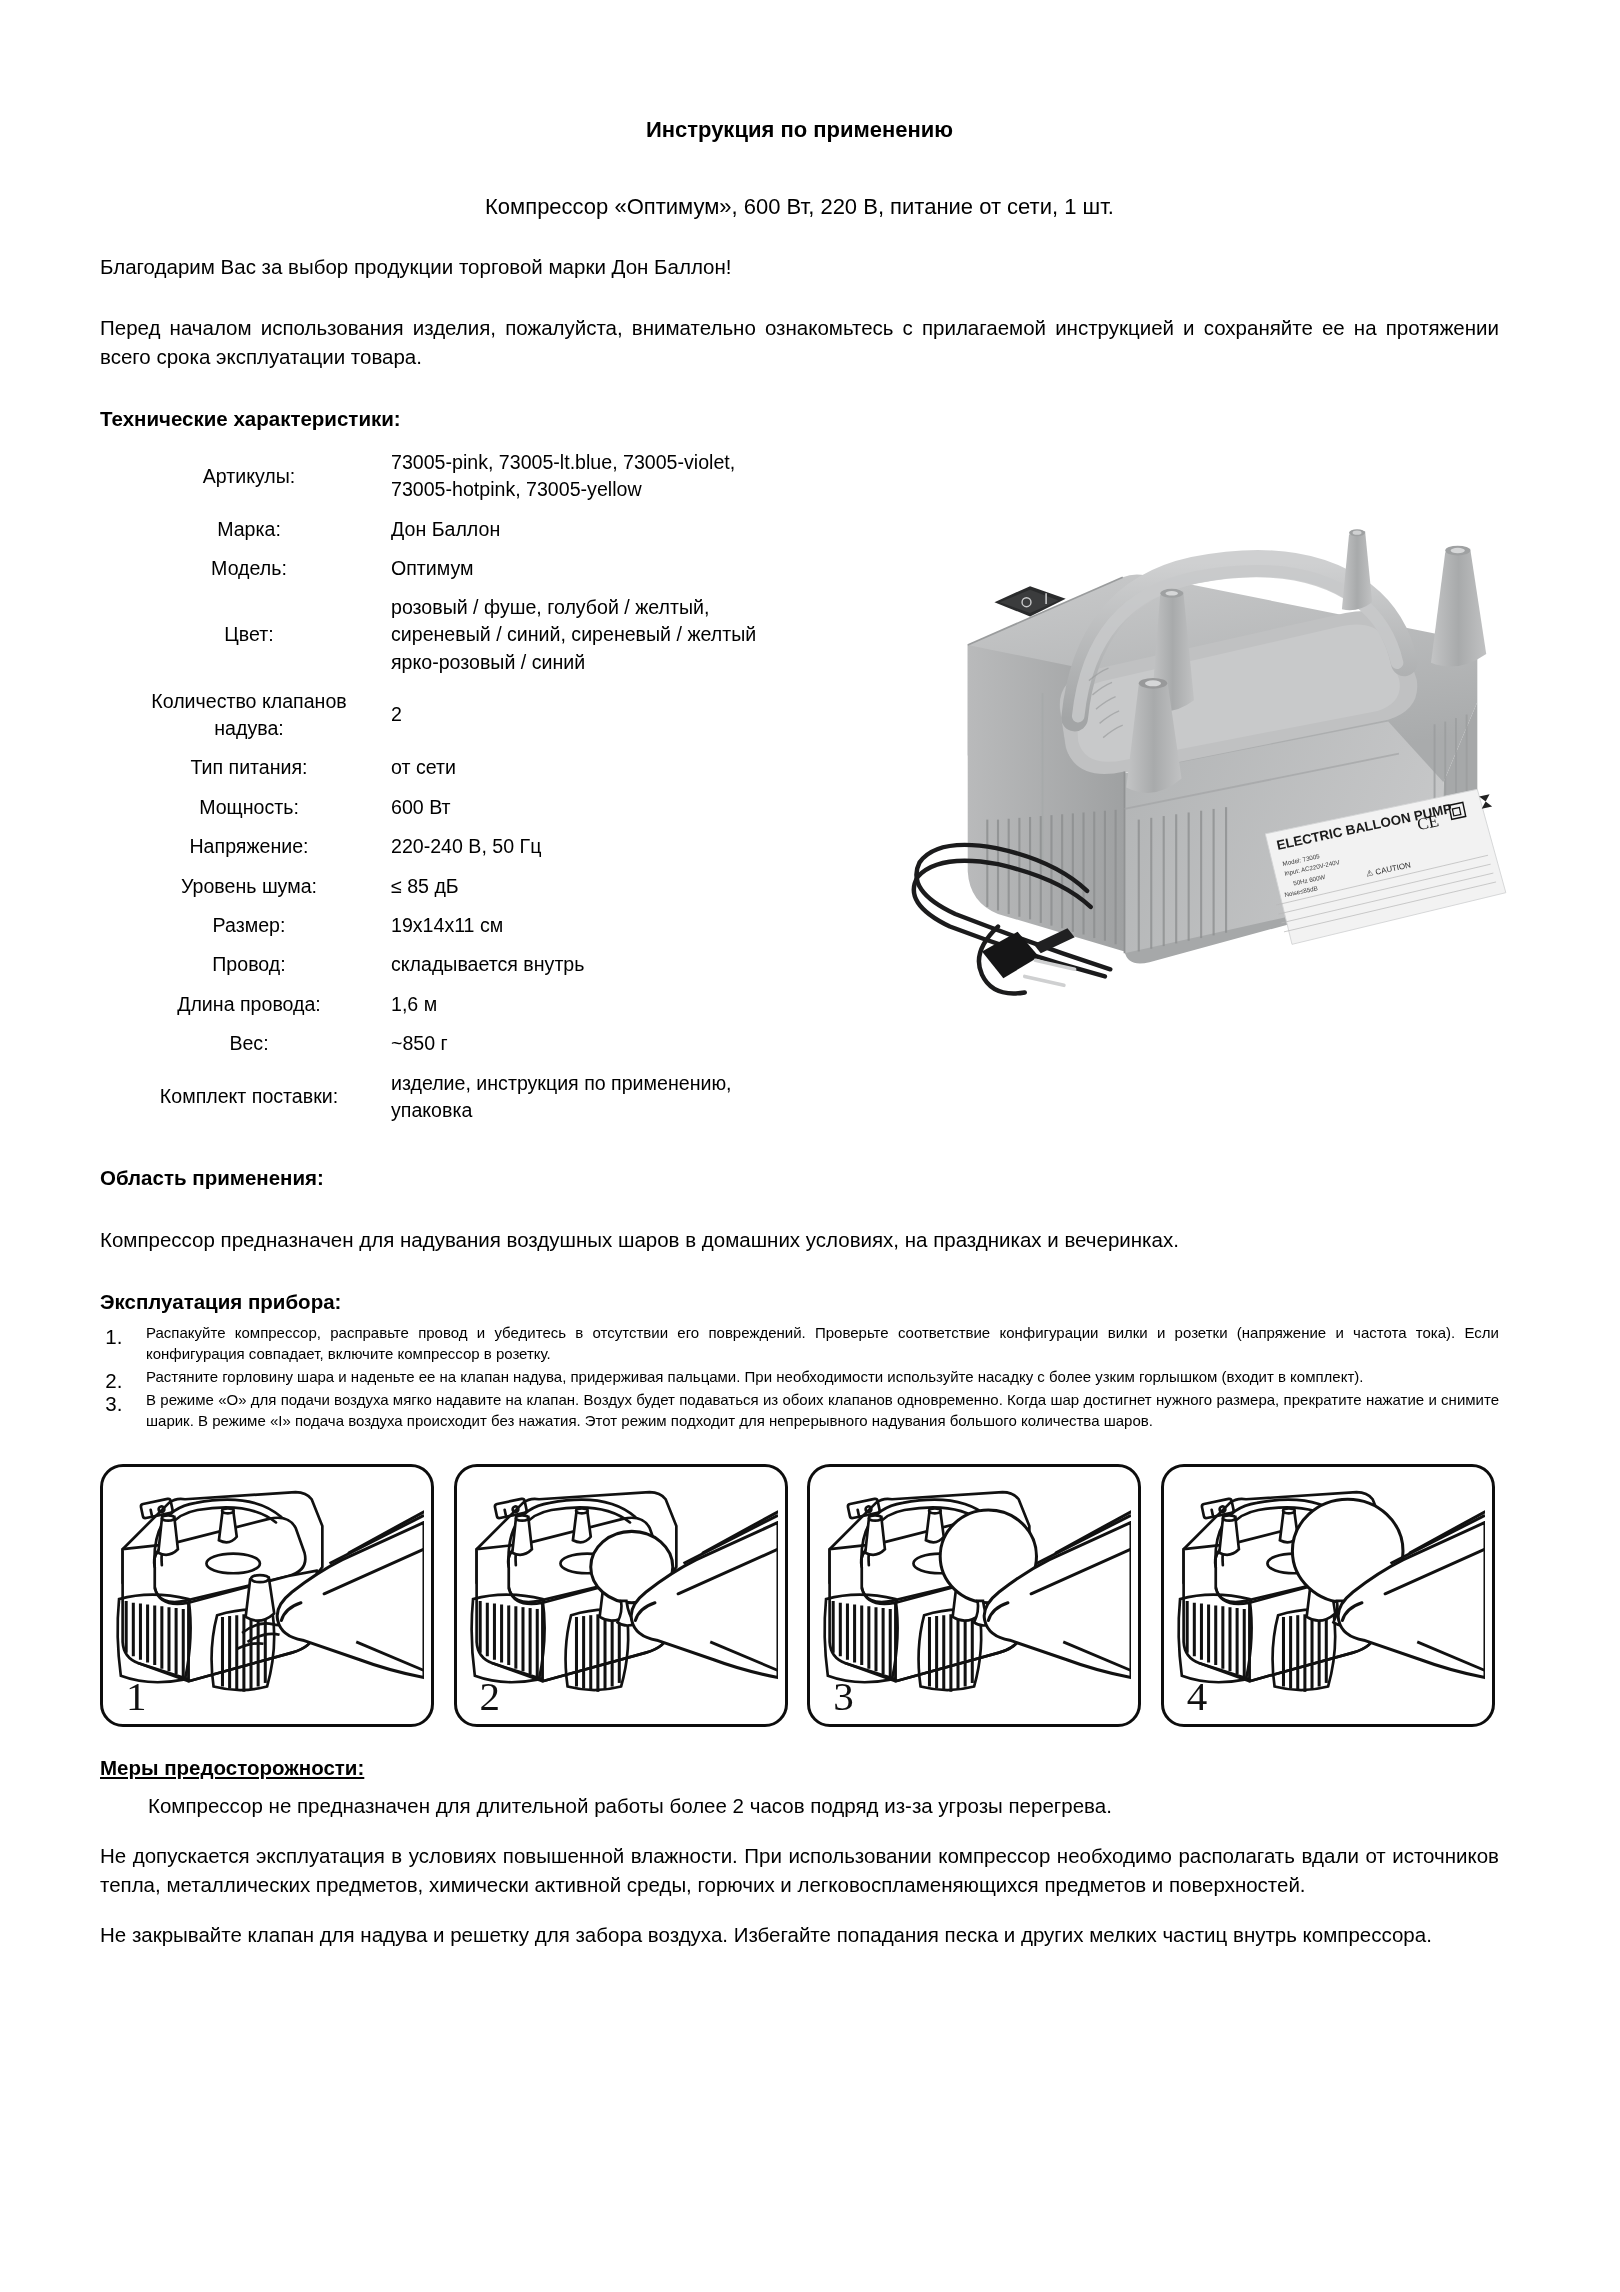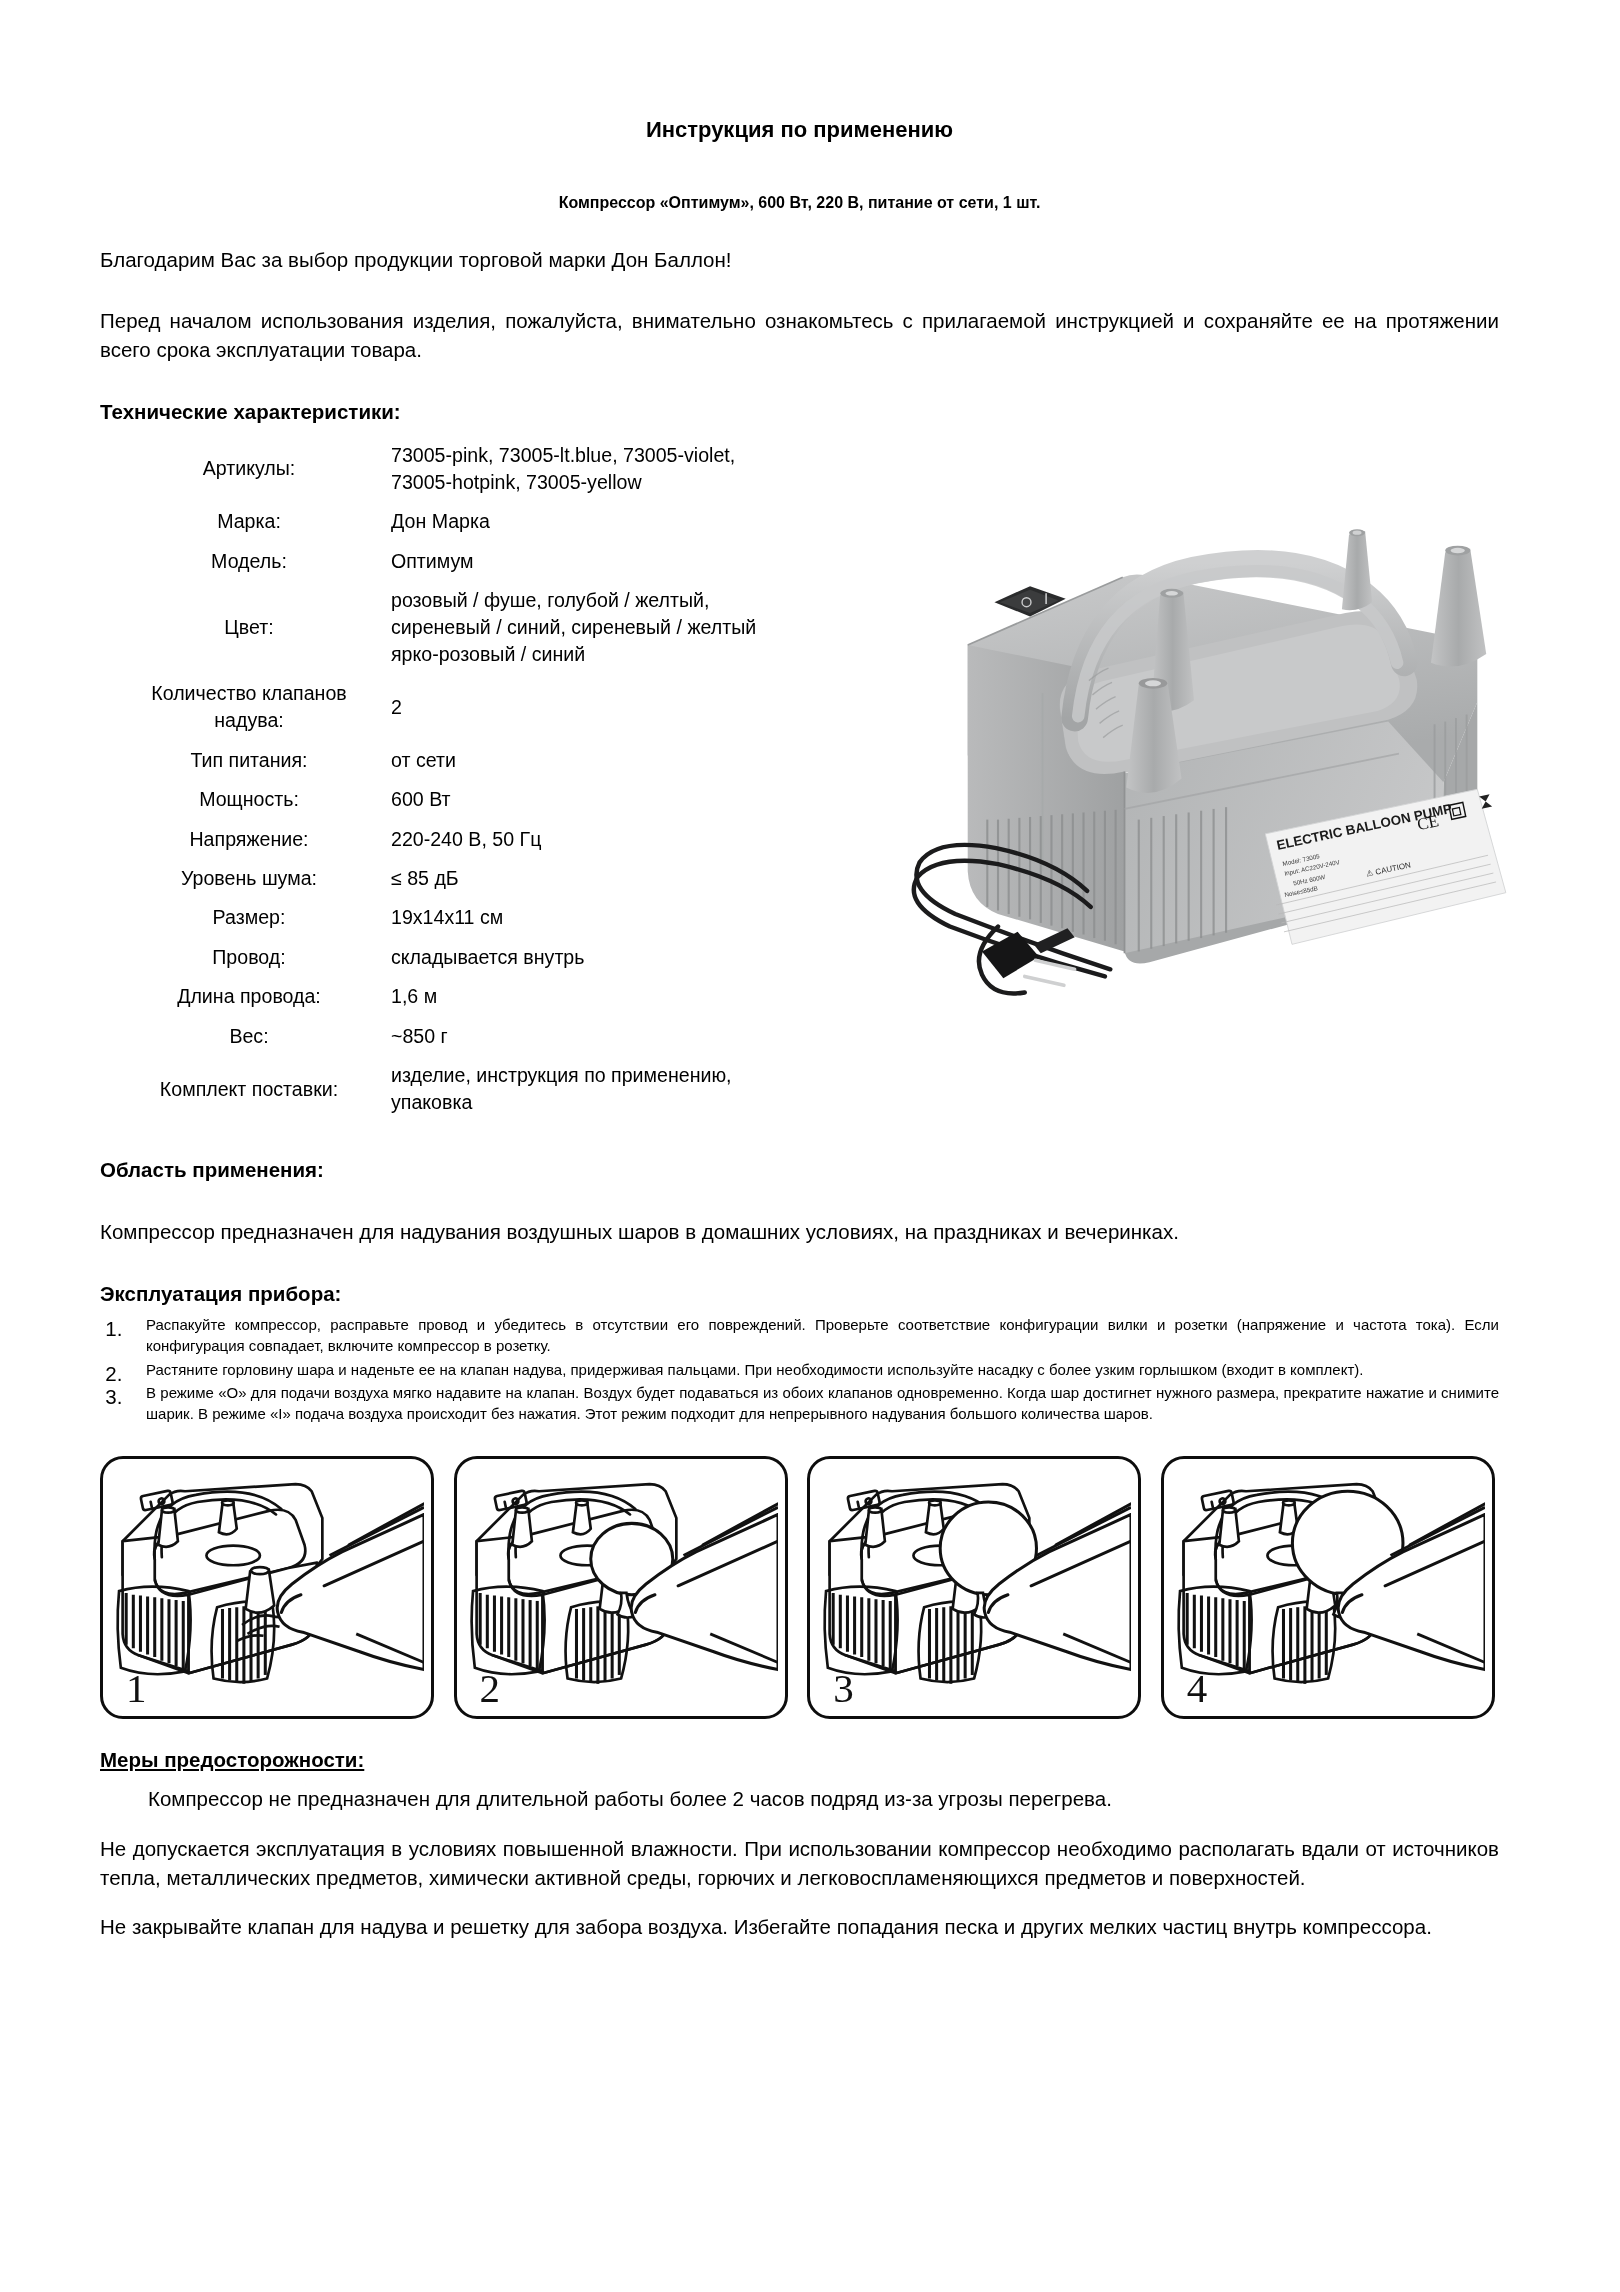--- a/index.html
+++ b/index.html
@@ -30,22 +30,22 @@
   
   .doc-title {
     text-align: center;
     font-weight: bold;
     font-size: 22px;
     line-height: 1.25;
     margin-top: 116px;
   }
   .doc-subtitle {
     text-align: center;
-    font-weight: bold;
-    font-size: 16px;
+    font-weight: normal;
+    font-size: 22px;
     line-height: 1.25;
     margin-top: 49px;
   }
 
   
   .para {
     font-size: 20.5px;
     line-height: 1.42;
     margin-top: 32px;
     text-align: justify;
@@ -172,21 +172,21 @@
 
     <div class="spec-wrap">
       <table class="spec">
         <tbody id="spec-body">
             <tr>
               <td class="k">Артикулы:</td>
               <td class="v">73005-pink, 73005-lt.blue, 73005-violet,<br>73005-hotpink, 73005-yellow</td>
             </tr>
             <tr>
               <td class="k">Марка:</td>
-              <td class="v">Дон Марка</td>
+              <td class="v">Дон Баллон</td>
             </tr>
             <tr>
               <td class="k">Модель:</td>
               <td class="v">Оптимум</td>
             </tr>
             <tr>
               <td class="k">Цвет:</td>
               <td class="v">розовый / фуше, голубой / желтый,<br>сиреневый / синий, сиреневый / желтый<br>ярко-розовый / синий</td>
             </tr>
             <tr>

